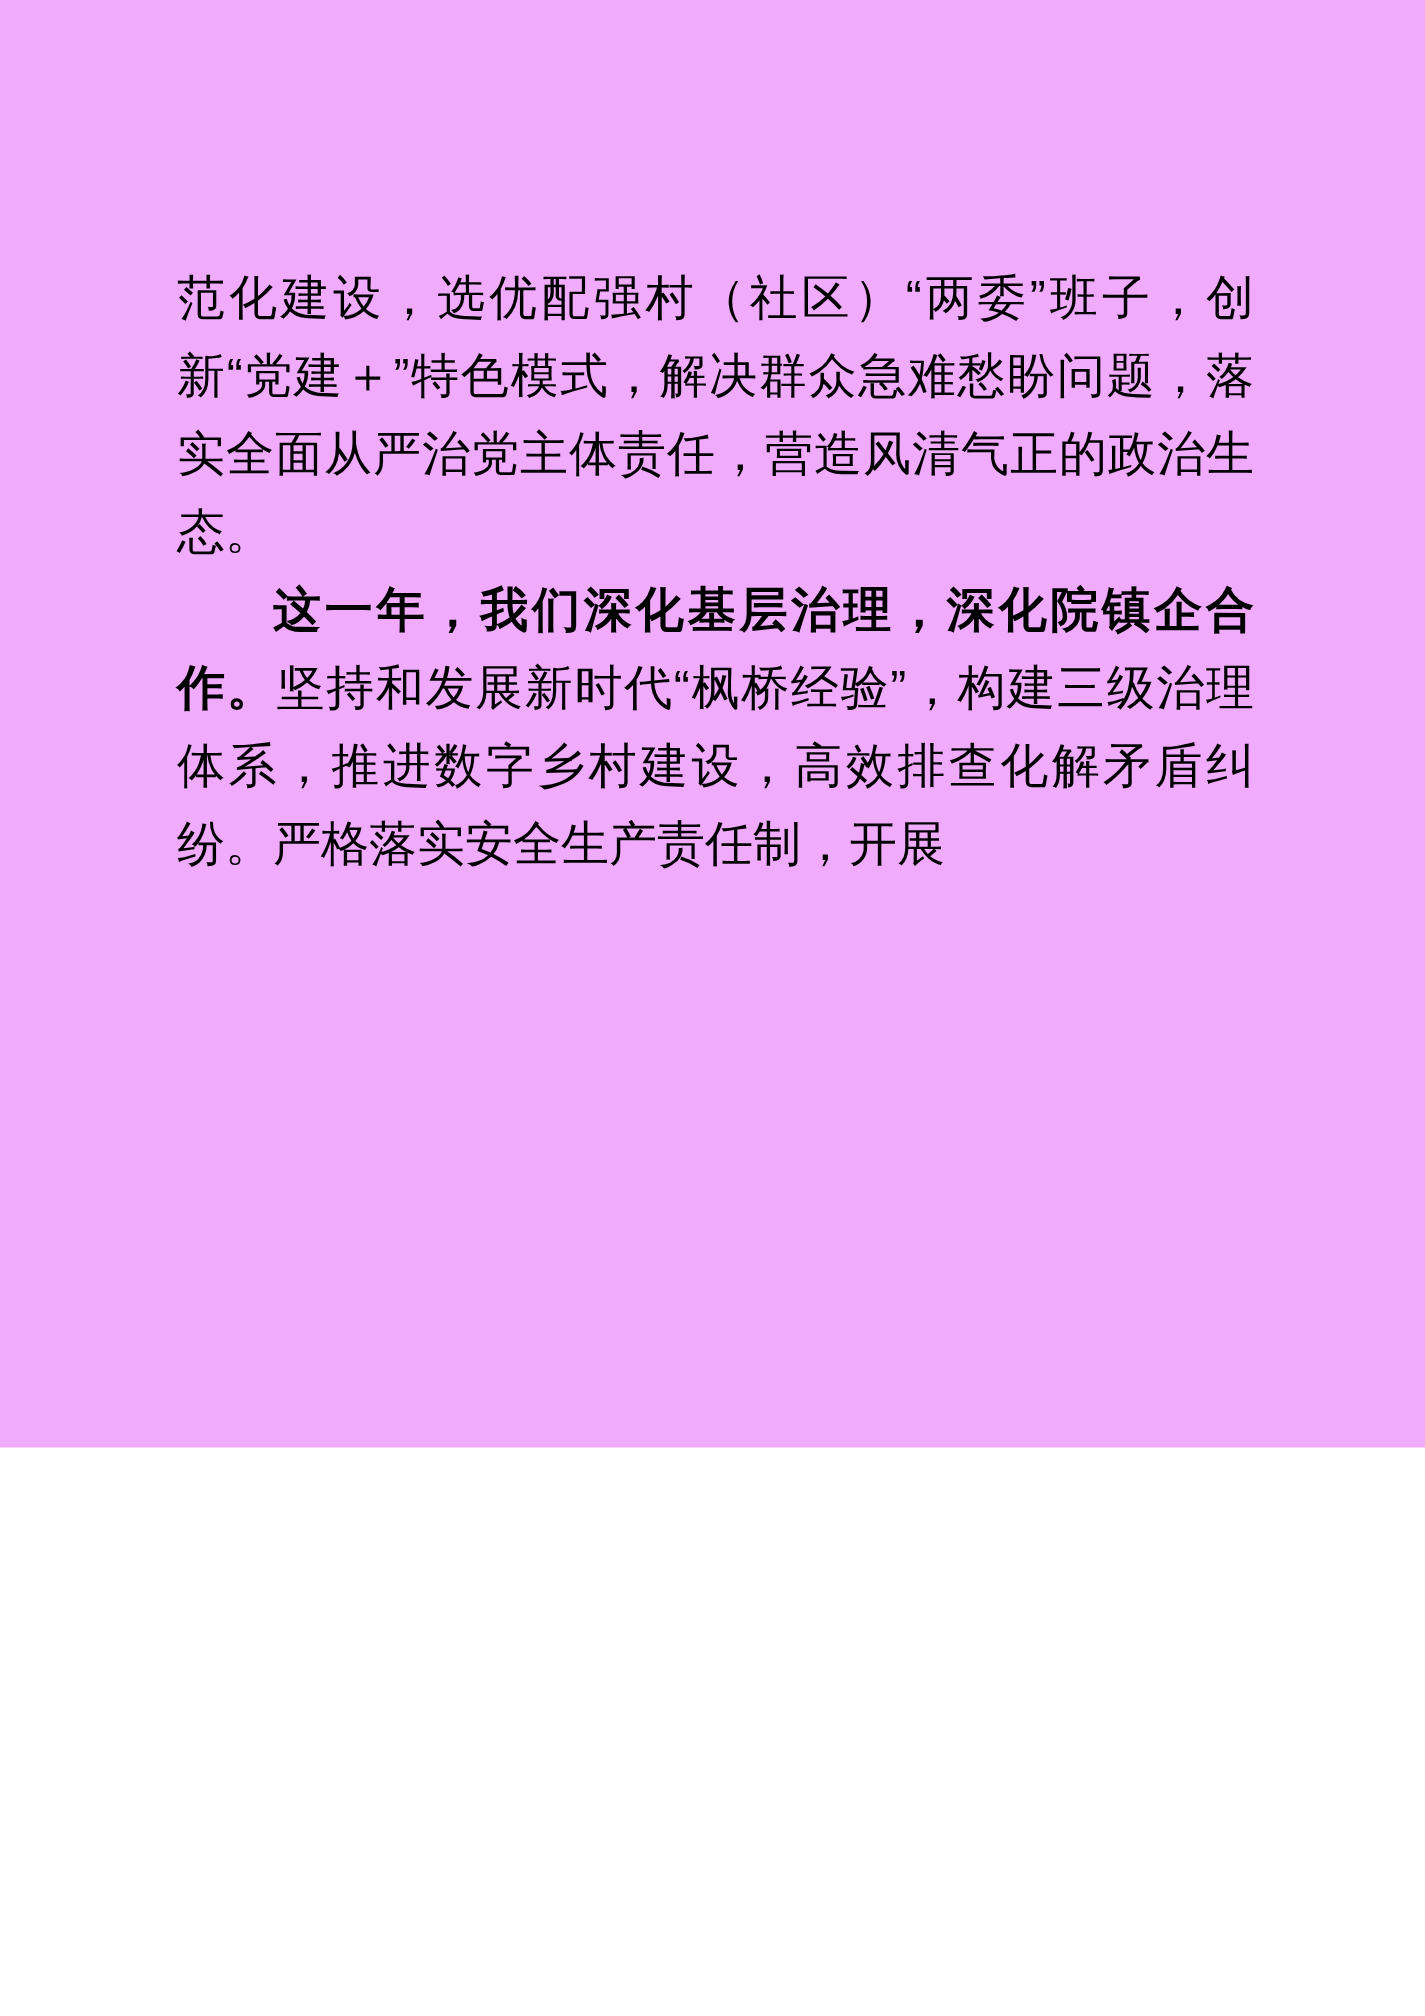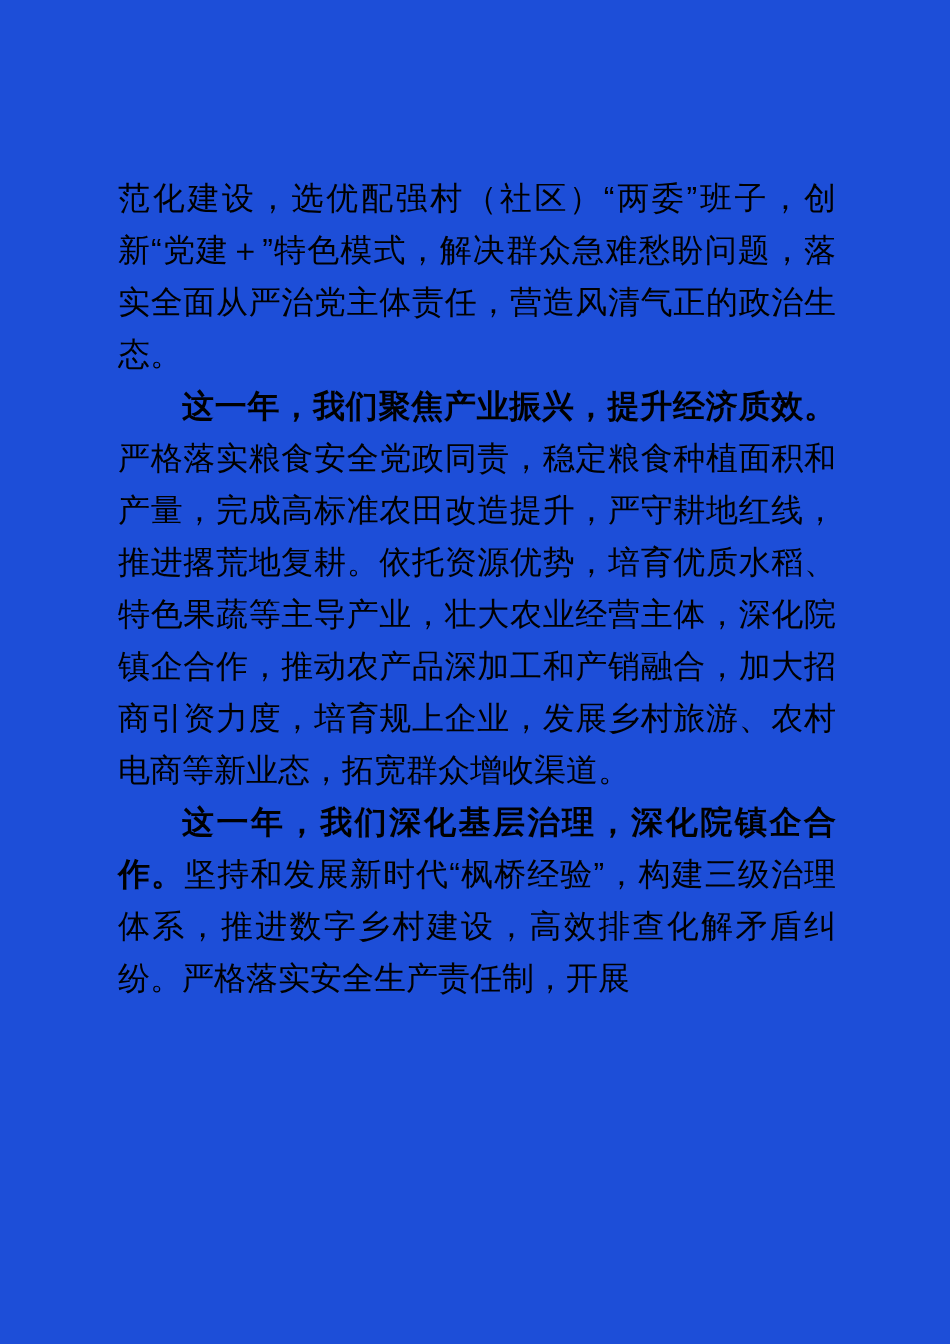--- a/index.html
+++ b/index.html
@@ -11,22 +11,22 @@
     width: 950px;
     height: 1344px;
     overflow: hidden;
     font-family: "Liberation Sans", "DejaVu Sans", sans-serif;
     color: #000000;
     -webkit-font-smoothing: antialiased;
   }
   .page {
     position: relative;
     width: 950px;
-    height: 1344px;
-    background: #1d4ed8;
+    height: 965px;
+    background: #f0abfc;
     box-sizing: border-box;
     padding-left: 20px;
   }
   .text-body {
     position: absolute;
     left: 118px;
     top: 172px;
     width: 718px;
   }
   .para {
@@ -54,23 +54,20 @@
 </head>
 <body>
 
 <div class="page">
   <div class="text-body">
 
     <p class="para">
       <span class="runon">范化建设，选优配强村（社区）“两委”班子，创新“党建＋”特色模式，解决群众急难愁盼问题，落实全面从严治党主体责任，营造风清气正的政治生态。</span>
     </p>
 
-    <p class="para indent">
-      <span class="lead">这一年，我们聚焦产业振兴，提升经济质效。</span><span class="runon">严格落实粮食安全党政同责，稳定粮食种植面积和产量，完成高标准农田改造提升，严守耕地红线，推进撂荒地复耕。依托资源优势，培育优质水稻、特色果蔬等主导产业，壮大农业经营主体，深化院镇企合作，推动农产品深加工和产销融合，加大招商引资力度，培育规上企业，发展乡村旅游、农村电商等新业态，拓宽群众增收渠道。</span>
-    </p>
 
 
     <p class="para indent">
       <span class="lead">这一年，我们深化基层治理，深化院镇企合作。</span><span class="runon">坚持和发展新时代“枫桥经验”，构建三级治理体系，推进数字乡村建设，高效排查化解矛盾纠纷。严格落实安全生产责任制，开展</span>
     </p>
 
   </div>
 </div>
 
 </body></html>

